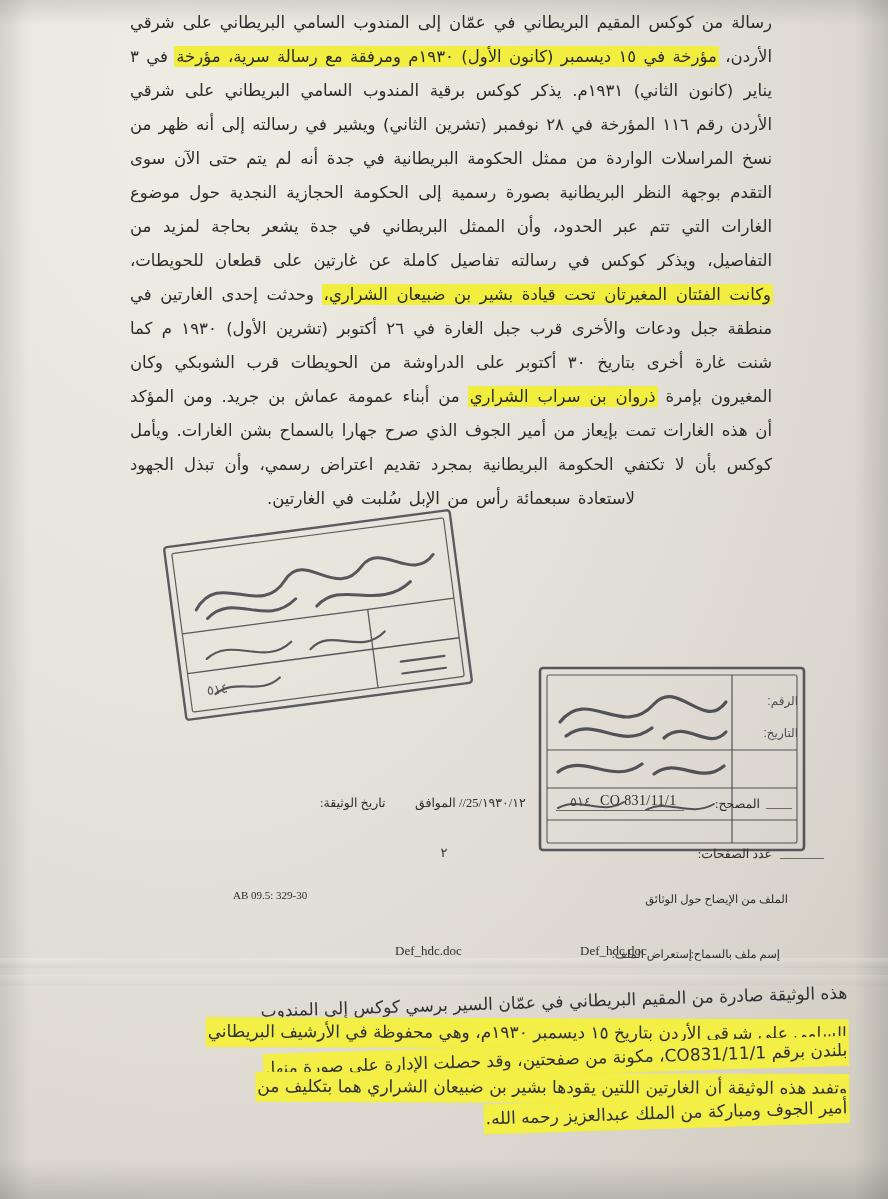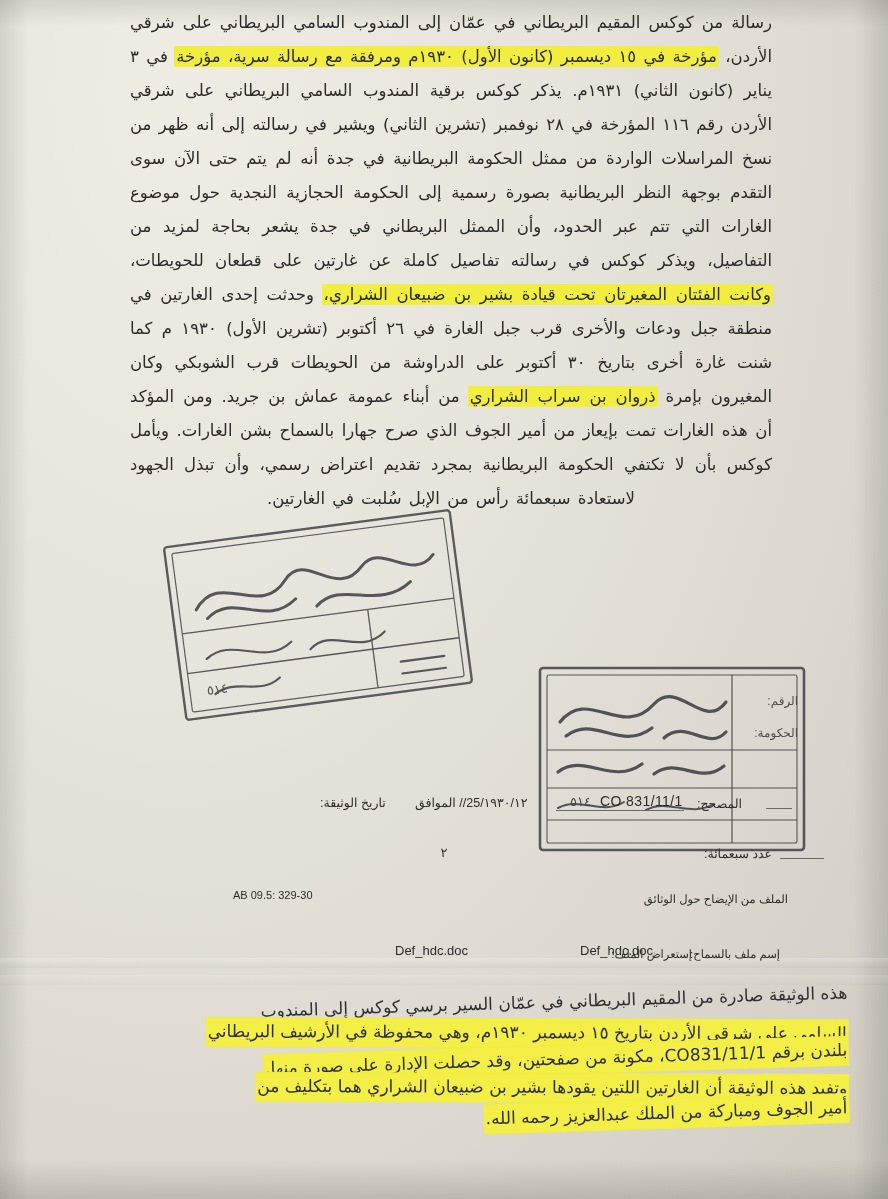--- a/index.html
+++ b/index.html
@@ -70,21 +70,21 @@
 
   
   .hand{
     font-family:"DejaVu Sans", sans-serif;
     color:#3a3a40;
   }
 
   
   .ffield{
     position:absolute;
-    font-family:Liberation Sans, sans-serif;
+    font-family:Liberation Serif, serif;
     color:#2c2c2c;
     font-size:12.5px;
     white-space:nowrap;
   }
   .fline{
     position:absolute;
     height:0;border-bottom:1px solid #6a6a6a;
   }
 
   
@@ -183,33 +183,33 @@
         <path d="M22 108 C48 88, 76 122, 106 100"></path>
         <path d="M118 110 C142 92, 164 122, 188 102"></path>
       </g>
       <g fill="none" stroke="#4a4a52" stroke-width="2" stroke-linecap="round">
         <path d="M22 144 C44 132, 66 152, 88 138"></path>
         <path d="M110 146 C132 134, 154 154, 178 140"></path>
       </g>
     </svg>
 
     <div style="position:absolute;right:10px;top:30px;font-size:12px;color:#45454c;text-align:center;">الرقم:</div>
-    <div style="position:absolute;right:10px;top:62px;font-size:12px;color:#45454c;text-align:right;">الحكومة:</div>
+    <div style="position:absolute;right:10px;top:62px;font-size:12px;color:#45454c;text-align:right;">التاريخ:</div>
     <div style="position:absolute;left:34px;top:130px;font-size:13px;color:#3f3f46;" class="hand">٥١٤</div>
   </div>
 
-  <div class="ffield" style="right:146px;top:796px;">المصحح:</div>
+  <div class="ffield" style="right:128px;top:796px;">المصحح:</div>
   <div class="fline" style="right:96px;top:808px;width:26px;"></div>
 
   <div class="ffield" style="left:320px;top:795px;">تاريخ الوثيقة:</div>
   <div class="ffield" style="left:415px;top:795px;">١٩٣٠/١٢/25// الموافق</div>
   <div class="ffield" style="left:571px;top:793px;font-size:14px;letter-spacing:.4px;margin-left:29px;">CO 831/11/1</div>
   <div class="fline" style="left:556px;top:810px;width:128px;"></div>
 
-  <div class="ffield" style="right:116px;top:846px;">عدد سبعمائة:</div>
+  <div class="ffield" style="right:116px;top:846px;">عدد الصفحات:</div>
   <div class="fline" style="right:64px;top:858px;width:44px;"></div>
 
   <div class="pagenum" style="top:845px;">٢</div>
 
   <div class="ffield" style="left:233px;top:889px;font-size:11px;">AB 09.5: 329-30</div>
   <div class="ffield" style="right:100px;top:892px;font-size:11.5px;">الملف من الإيضاح حول الوثائق</div>
 
   <div class="ffield" style="right:108px;top:947px;font-size:11.5px;">إسم ملف بالسماح:</div>
   <div class="ffield" style="right:196px;top:947px;font-size:11.5px;margin-left:16px;">إستعراض الملف:</div>
   <div class="ffield" style="left:580px;top:943px;font-size:13px;">Def_hdc.doc</div>

